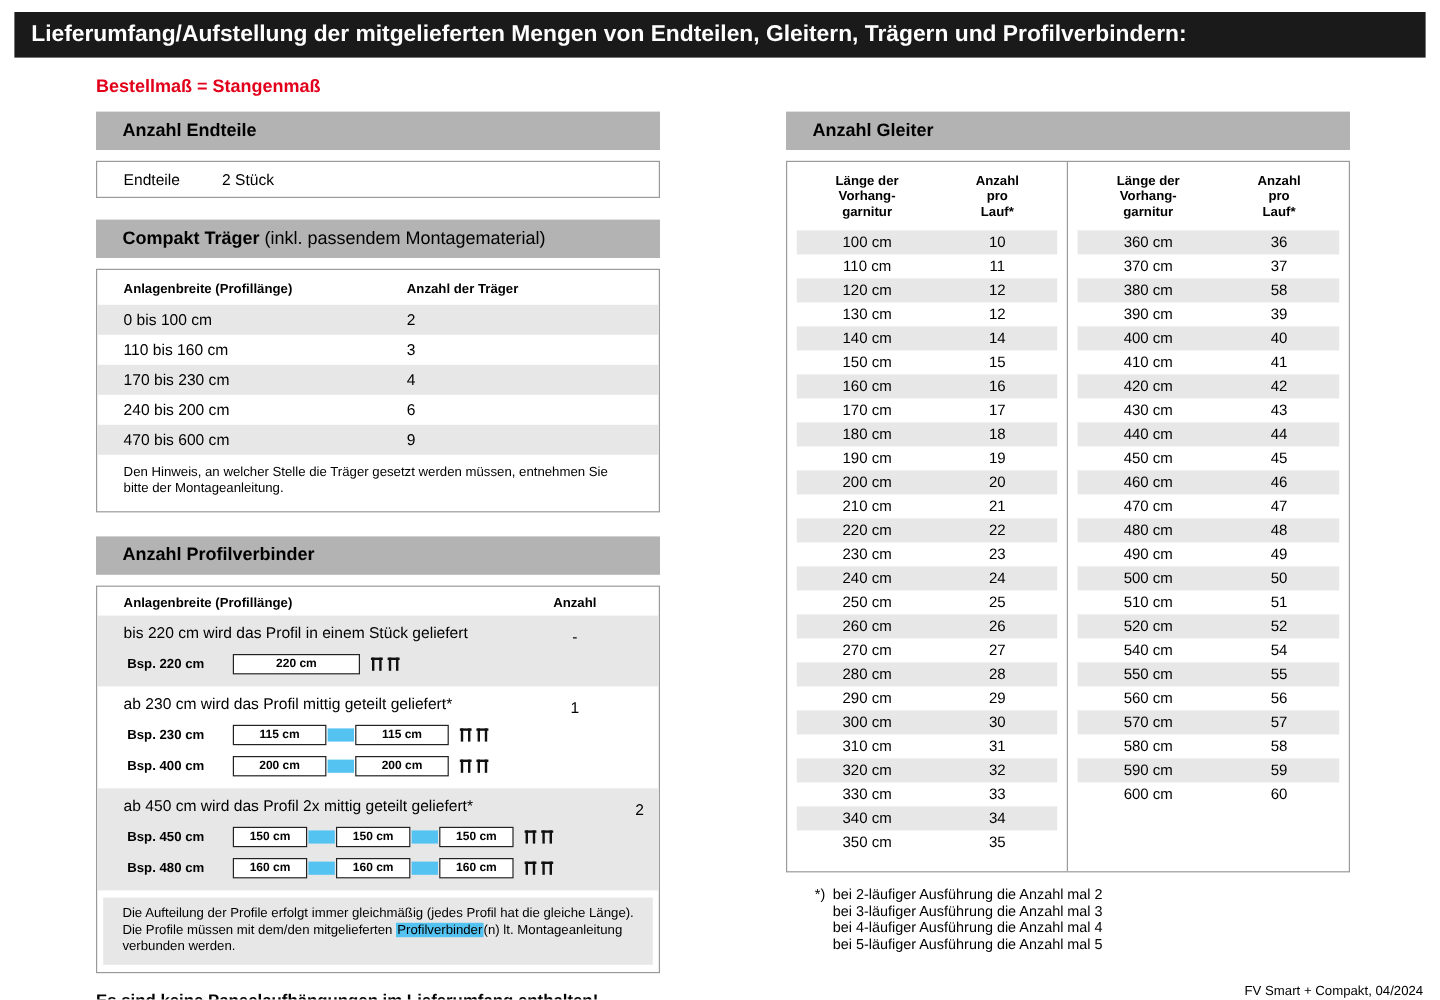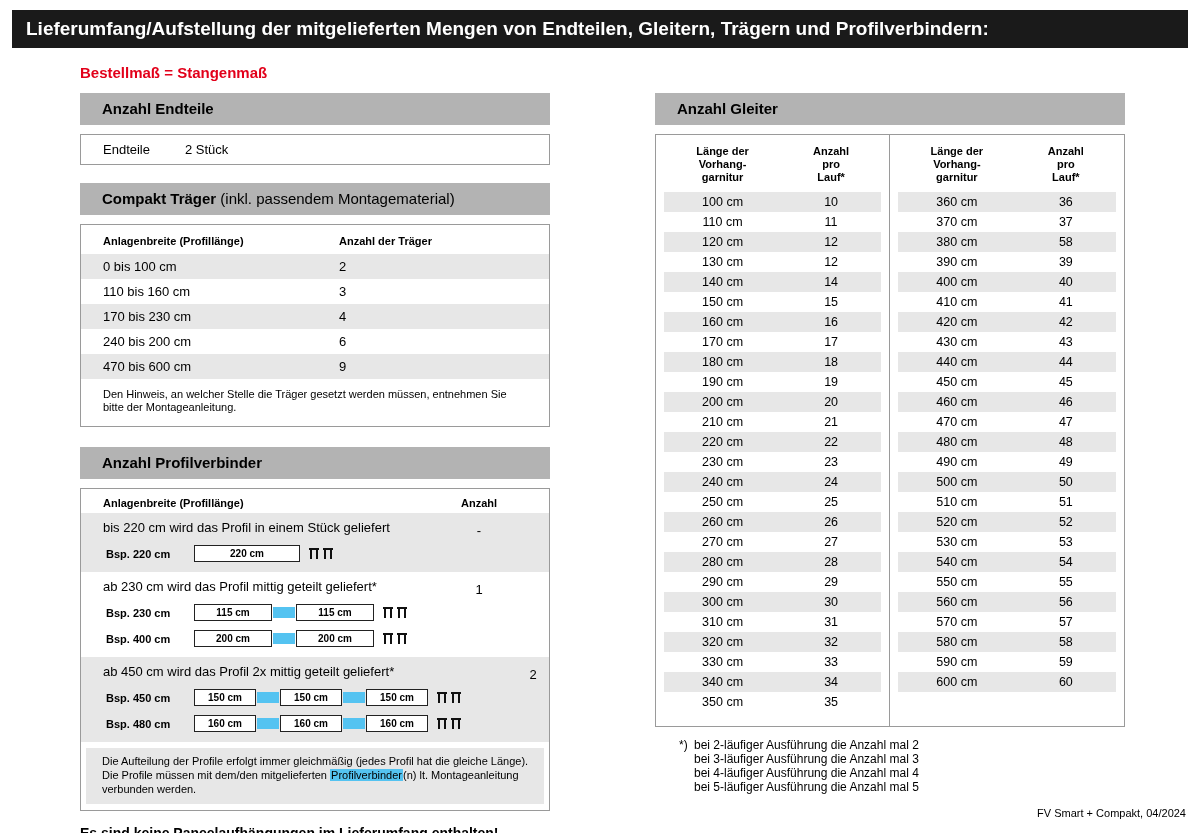--- a/index.html
+++ b/index.html
@@ -80,21 +80,21 @@
   .g-headers{display:flex;text-align:center;font-size:11px;font-weight:bold;line-height:13px;margin-bottom:8px;white-space:pre-line;}
   .g-col-length{width:54%;}
   .g-col-count{width:46%;}
   .g-row{display:flex;height:20px;align-items:center;font-size:12.5px;}
   .g-rows .g-row:nth-child(odd){background:var(--row-gray);}
   .g-len{width:54%;text-align:center;}
   .g-cnt{width:46%;text-align:center;}
   .footnotes{margin:11px 0 0 24px;font-size:12px;line-height:14px;}
   .fn-prefix{display:inline-block;width:15px;}
 
-  .page-footer{position:absolute;right:14px;bottom:14px;font-size:11px;}
+  .page-footer{position:absolute;right:14px;bottom:1px;font-size:11px;}
 </style>
 </head>
 <body>
 
 <div class="title-bar">Lieferumfang/Aufstellung der mitgelieferten Mengen von Endteilen, Gleitern, Trägern und Profilverbindern:</div>
 <div class="subtitle">Bestellmaß = Stangenmaß</div>
 
 <div class="columns">
 
   <div class="col-left">
@@ -499,24 +499,20 @@
           </div>
             <div class="g-row">
             <span class="g-len">510 cm</span>
             <span class="g-cnt">51</span>
           </div>
             <div class="g-row">
             <span class="g-len">520 cm</span>
             <span class="g-cnt">52</span>
           </div>
             <div class="g-row">
-            <span class="g-len">530 cm</span>
-            <span class="g-cnt">53</span>
-          </div>
-            <div class="g-row">
             <span class="g-len">540 cm</span>
             <span class="g-cnt">54</span>
           </div>
             <div class="g-row">
             <span class="g-len">550 cm</span>
             <span class="g-cnt">55</span>
           </div>
             <div class="g-row">
             <span class="g-len">560 cm</span>
             <span class="g-cnt">56</span>

